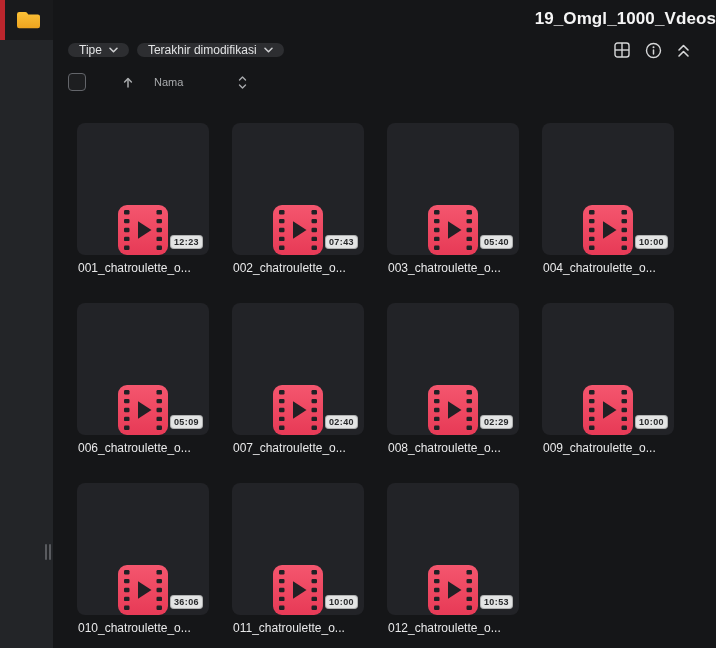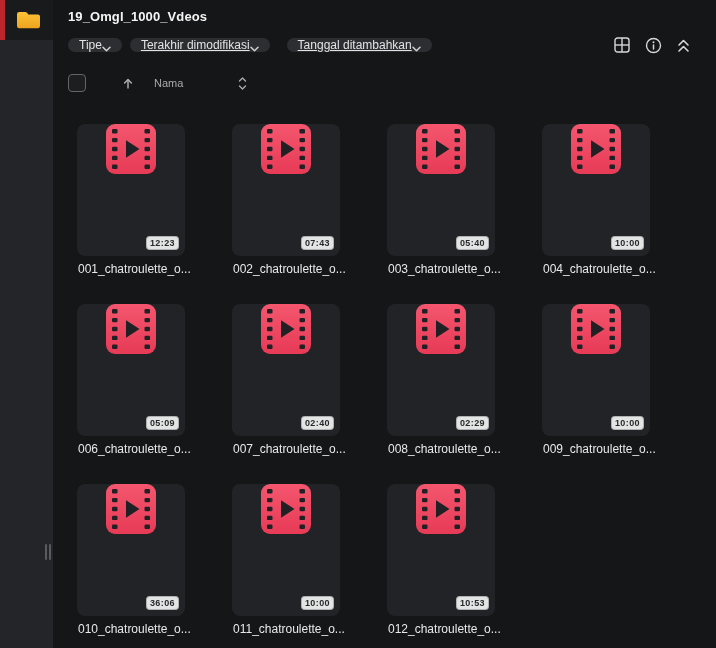--- a/index.html
+++ b/index.html
@@ -25,56 +25,56 @@
   }
   .sidebar-folder-icon { width:23px; height:18px; margin-left:3px; }
   .resize-handle {
     position:absolute; right:2px; top:544px; height:16px;
     display:flex; gap:2px; cursor:col-resize;
   }
   .resize-handle span { width:2px; height:16px; background:#595b5f; border-radius:1px; }
 
   
   .content { position:absolute; left:53px; top:0; width:663px; height:648px; padding-left:15px; }
-  .page-title { margin-top:9px; font-size:13px; font-weight:bold; color:#f5f5f5; letter-spacing:.1px; }
+  .page-title { margin-top:9px; font-size:17px; font-weight:bold; color:#f5f5f5; letter-spacing:.1px;text-align:right; }
 
   .filter-row { display:flex; align-items:center; margin-top:10px; height:22px; padding-right:26px; }
   .chip {
     height:14px; background:#2d2e31; border:none; border-radius:12px;
     color:#e2e3e4; font-size:12px; font-family:inherit;
-    display:inline-flex; align-items:flex-end; padding:0 11px;
+    display:inline-flex; align-items:center; gap:7px; padding:0 11px;
     cursor:pointer; white-space:nowrap;
   }
-  .chip + .chip { margin-left:8px;text-decoration:underline; }
+  .chip + .chip { margin-left:8px; }
   .chip.gap-lg { margin-left:17px; }
   .chip svg { flex:0 0 auto; }
 
   .toolbar-icons { margin-left:auto; display:flex; align-items:center; gap:15px; }
   .icon-btn { background:none; border:none; padding:0; cursor:pointer; display:flex; align-items:center; }
 
-  .select-row { display:flex; align-items:center; margin-top:18px; height:18px;gap:13px; }
+  .select-row { display:flex; align-items:center; margin-top:12px; height:18px;gap:13px; }
   .checkbox {
     width:18px; height:18px; border:1.5px solid #63656a; border-radius:4px;
     background:#1d1e20; cursor:pointer;
   }
   .sort-arrow { margin-left:24px; display:flex; align-items:center; cursor:pointer; }
   .sort-label { margin-left:8px; font-size:11px; color:#a9abad; cursor:pointer; }
   .sort-toggle { margin-left:42px; background:none; border:none; cursor:pointer; display:flex; }
 
   
   .grid {
     margin:32px 0 0 9px;
     display:grid;
     grid-template-columns:repeat(4,132px);
     column-gap:23px; row-gap:28px;
   }
   .file-tile { width:132px; cursor:pointer; }
   .file-card {
-    position:relative; width:108px; height:132px; background:#222327; border-radius:8px;
-    display:flex; align-items:flex-start; justify-content:center;
+    position:relative; width:132px; height:132px; background:#222327; border-radius:8px;
+    display:flex; align-items:flex-end; justify-content:center;
   }
   .file-label {
     margin-top:6px; padding-left:1px; font-size:12px; color:#e9e9ea;
     white-space:nowrap; overflow:hidden; line-height:14px;
   }
   .duration-badge {
     position:absolute; right:6px; bottom:6px;
     background:#e3e4e4; color:#27282a; font-size:9px; font-weight:bold;
     padding:2px 4px; border-radius:4px; letter-spacing:.4px;
     box-shadow:inset 0 0 0 1px rgba(0,0,0,.22);
@@ -110,26 +110,20 @@
 
   <div class="filter-row">
     <button class="chip">
       <span>Tipe</span>
       <svg width="9" height="6" viewBox="0 0 9 6">
           <polyline points="1,1.3 4.5,4.8 8,1.3" fill="none" stroke="#cfd0d2" stroke-width="1.5" stroke-linecap="round" stroke-linejoin="round"></polyline>
         </svg>
     </button>
     <button class="chip">
       <span>Terakhir dimodifikasi</span>
-      <svg width="9" height="6" viewBox="0 0 9 6">
-          <polyline points="1,1.3 4.5,4.8 8,1.3" fill="none" stroke="#cfd0d2" stroke-width="1.5" stroke-linecap="round" stroke-linejoin="round"></polyline>
-        </svg>
-    </button>
-    <button class="chip gap-lg">
-      <span>Tanggal ditambahkan</span>
       <svg width="9" height="6" viewBox="0 0 9 6">
           <polyline points="1,1.3 4.5,4.8 8,1.3" fill="none" stroke="#cfd0d2" stroke-width="1.5" stroke-linecap="round" stroke-linejoin="round"></polyline>
         </svg>
     </button>
 
     <div class="toolbar-icons">
       <button class="icon-btn">
         <svg width="16" height="16" viewBox="0 0 16 16">
           <rect x="1" y="1" width="14" height="14" rx="2.5" fill="none" stroke="#d6d7d8" stroke-width="1.4"></rect>
           <line x1="8" y1="1" x2="8" y2="15" stroke="#d6d7d8" stroke-width="1.4"></line>

